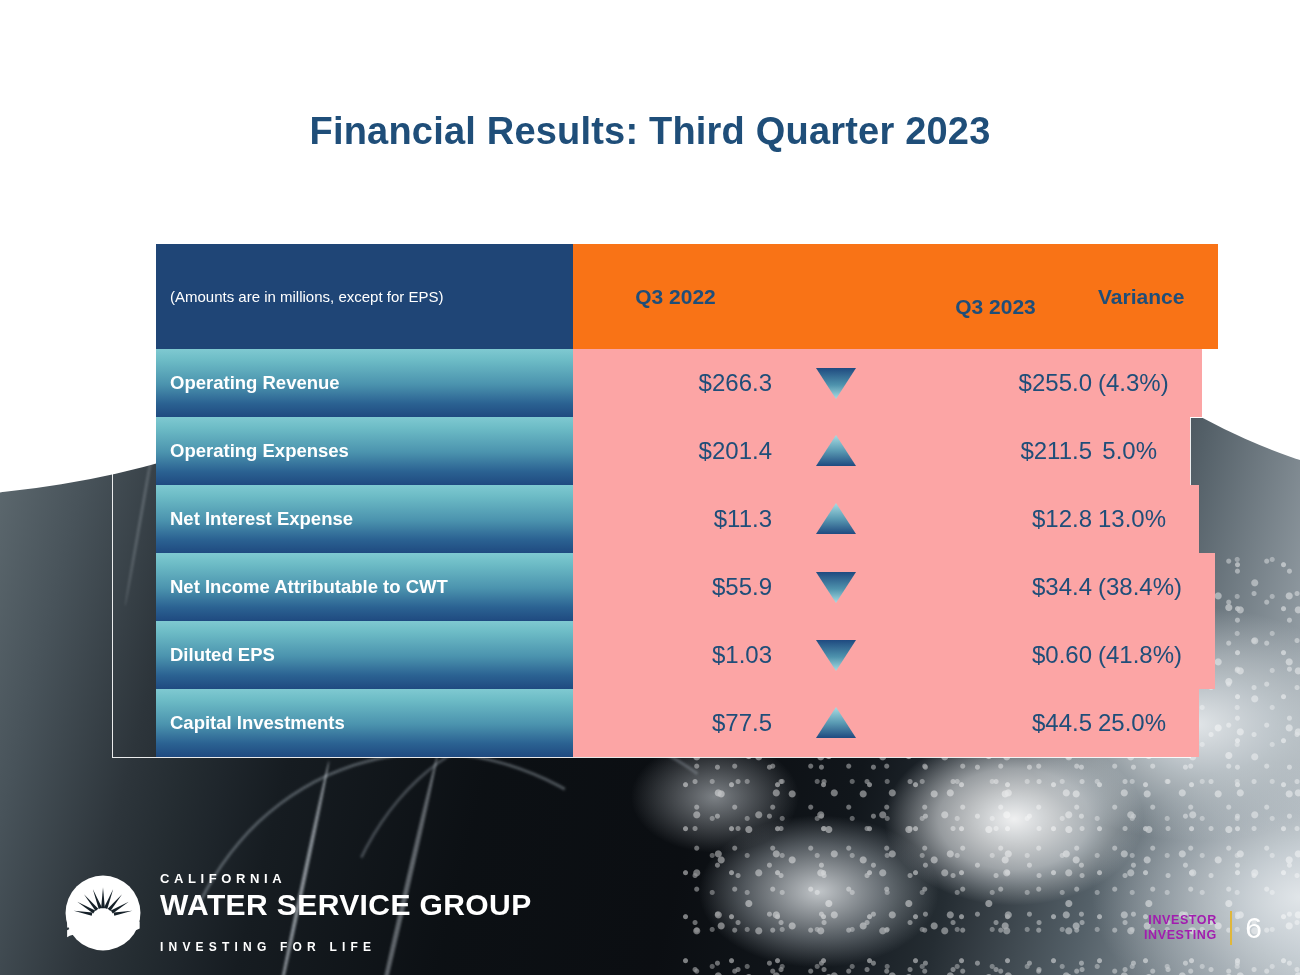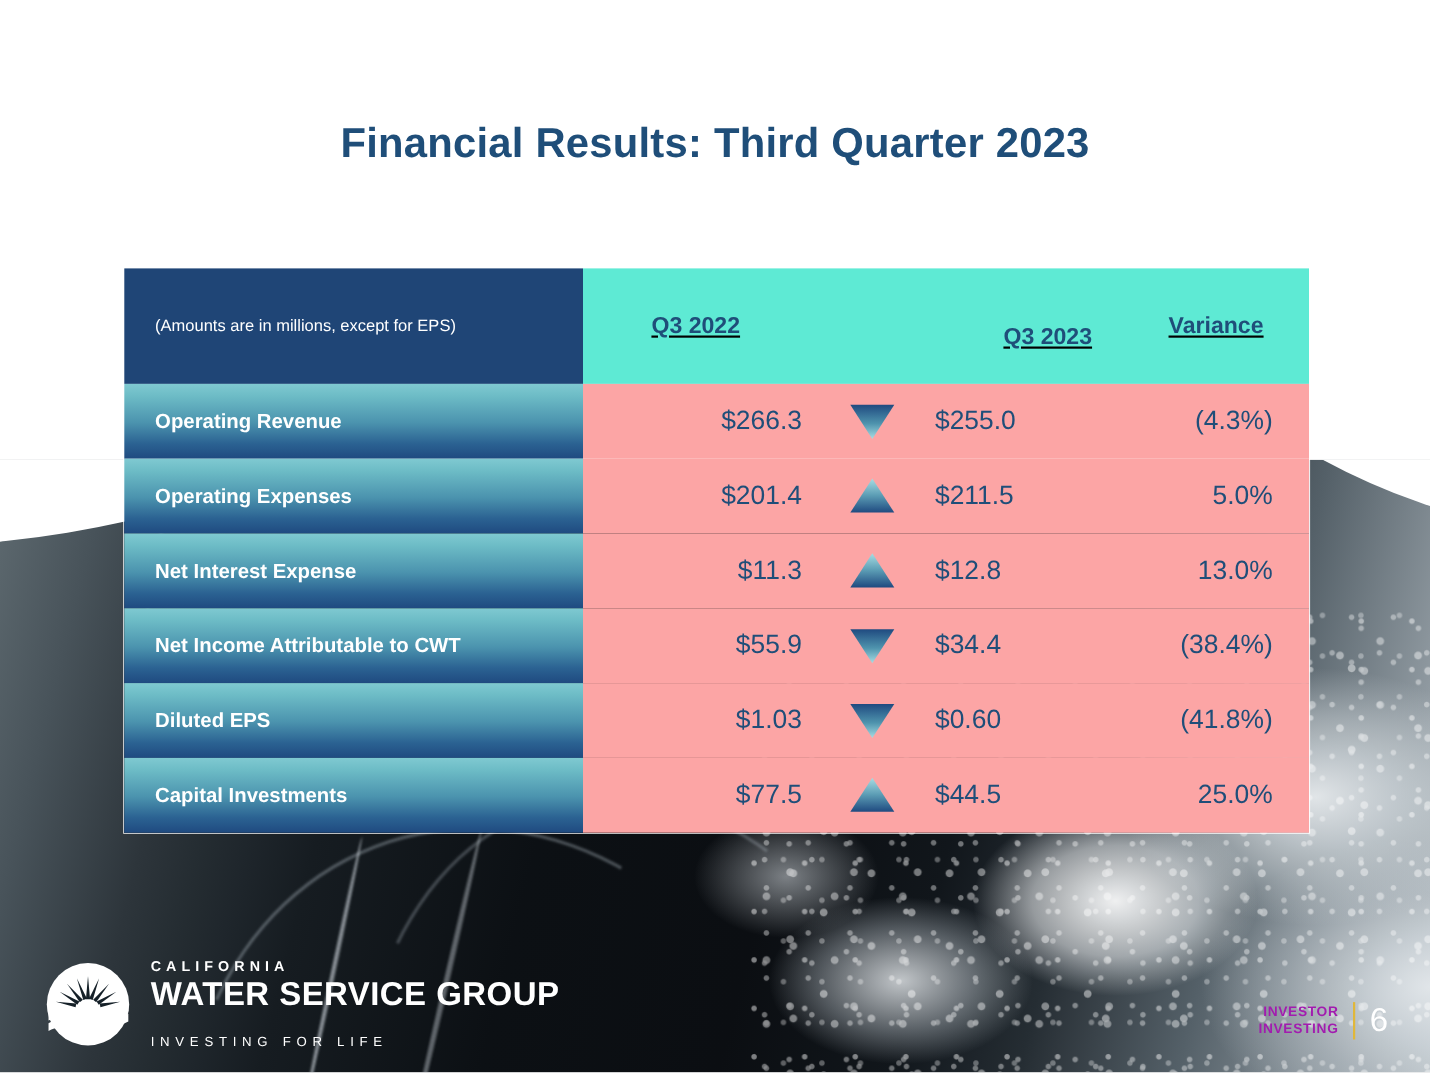--- a/index.html
+++ b/index.html
@@ -116,46 +116,47 @@
     align-items: stretch;
   }
   .head-row { height: 105px; }
   .body-row { height: 68px; }
 
   .cell-label {
     width: 417px;
     flex: 0 0 417px;
     display: flex;
     align-items: center;
-    padding-left: 28px;
+    padding-left: 14px;
     box-sizing: border-box;
     color: #ffffff;
+    margin-left: 43px;
   }
   .head-row .cell-label {
     background: #1f4576;
     font-size: 15px;
     font-weight: normal;
   }
   .body-row .cell-label {
     background: linear-gradient(180deg, #7fc9d1 0%, #6dbcc6 16%, #4b93ae 52%, #2b6292 80%, #1f4a80 100%);
     font-size: 18.5px;
     font-weight: bold;
   }
 
   .cell-right {
     flex: 1 1 auto;
     display: flex;
     align-items: center;
   }
-  .head-row .cell-right { background: #5eead4; text-decoration: underline; }
+  .head-row .cell-right { background: #f97316; }
   .body-row .cell-right { background: #fca5a5; }
 
   .col-a   { flex: 0 0 205px; text-align: right; padding-right: 6px; box-sizing: border-box; }
   .col-arr { flex: 0 0 115px; display: flex; align-items: center; justify-content: center; }
-  .col-b   { flex: 0 0 205px; text-align: left; padding-right: 6px; box-sizing: border-box; }
+  .col-b   { flex: 0 0 205px; text-align: right; padding-right: 6px; box-sizing: border-box; }
   .col-v   { flex: 1 1 auto;  text-align: right; padding-right: 33px; box-sizing: border-box; }
 
   .head-row .col-a, .head-row .col-b, .head-row .col-v {
     font-size: 21px;
     font-weight: bold;
     color: #1f4e79;
   }
   .head-row .col-a { text-align: center; padding-right: 0; }
   .head-row .col-b { text-align: center; padding-right: 0; margin-top: 20px; }
   .head-row .col-v { text-align: center; padding-right: 34px; }
@@ -164,37 +165,37 @@
     font-size: 24px;
     color: #1f4e79;
   }
 
   
   .tri { width: 44px; height: 34px; display: block; }
 
   
   .logo {
     position: absolute;
-    left: 41px; bottom: 22px;
+    left: 64px; bottom: 22px;
     display: flex;
     align-items: center;
     gap: 18px;
   }
   .logo-mark { width: 78px; height: 78px; }
   .logo-text { color: #ffffff; line-height: 1; }
   .logo-l1 {
     font-size: 13px; font-weight: bold; letter-spacing: 4.6px;
     margin-bottom: 5px;
   }
   .logo-l2 {
     font-size: 30px; font-weight: bold; letter-spacing: .4px;
     margin-bottom: 5px;
   }
   .logo-l3 {
-    font-size: 12px; font-weight: normal; letter-spacing: 5.2px; margin-top: 21px;
+    font-size: 12px; font-weight: bold; letter-spacing: 5.2px; margin-top: 21px;
   }
 
   
   .footer-right {
     position: absolute;
     right: 38px; bottom: 30px;
     display: flex;
     align-items: center;
     gap: 13px;
   }

